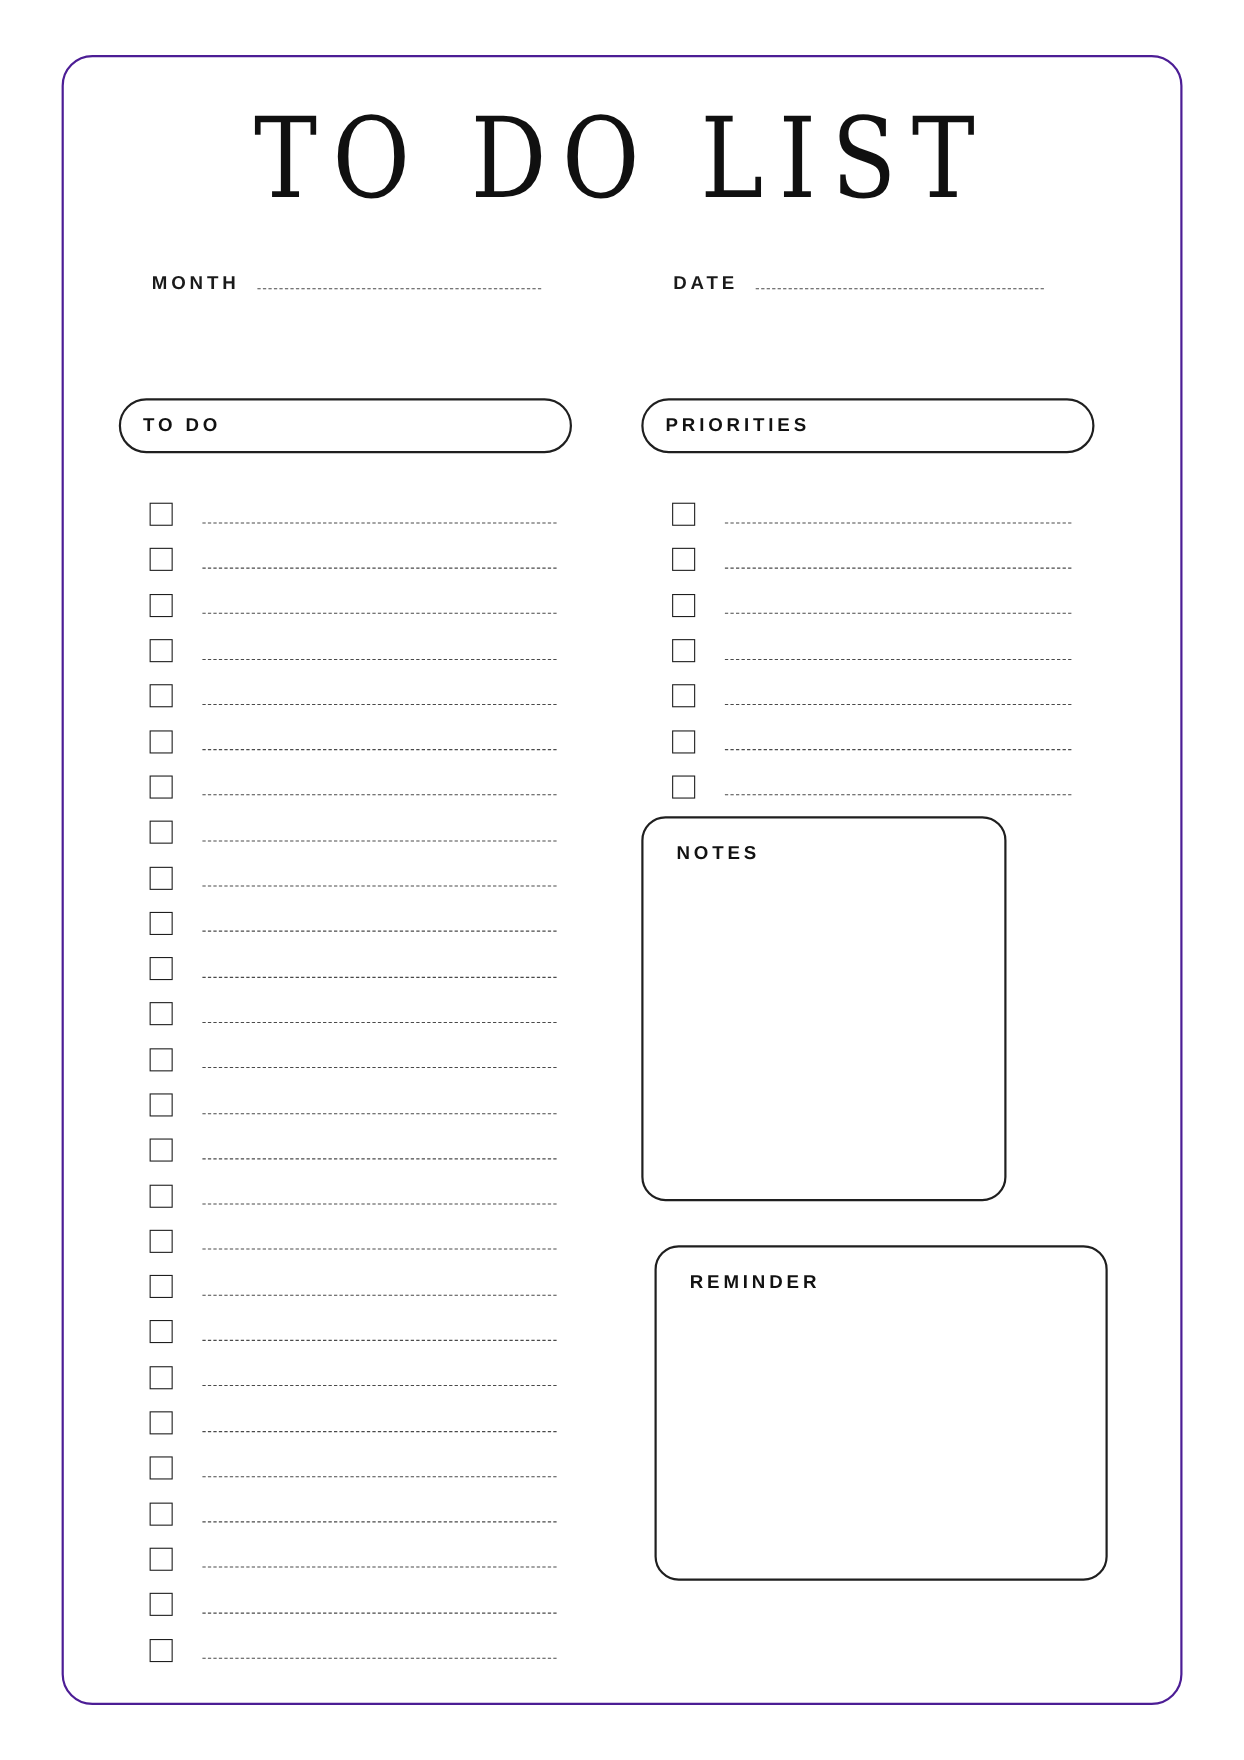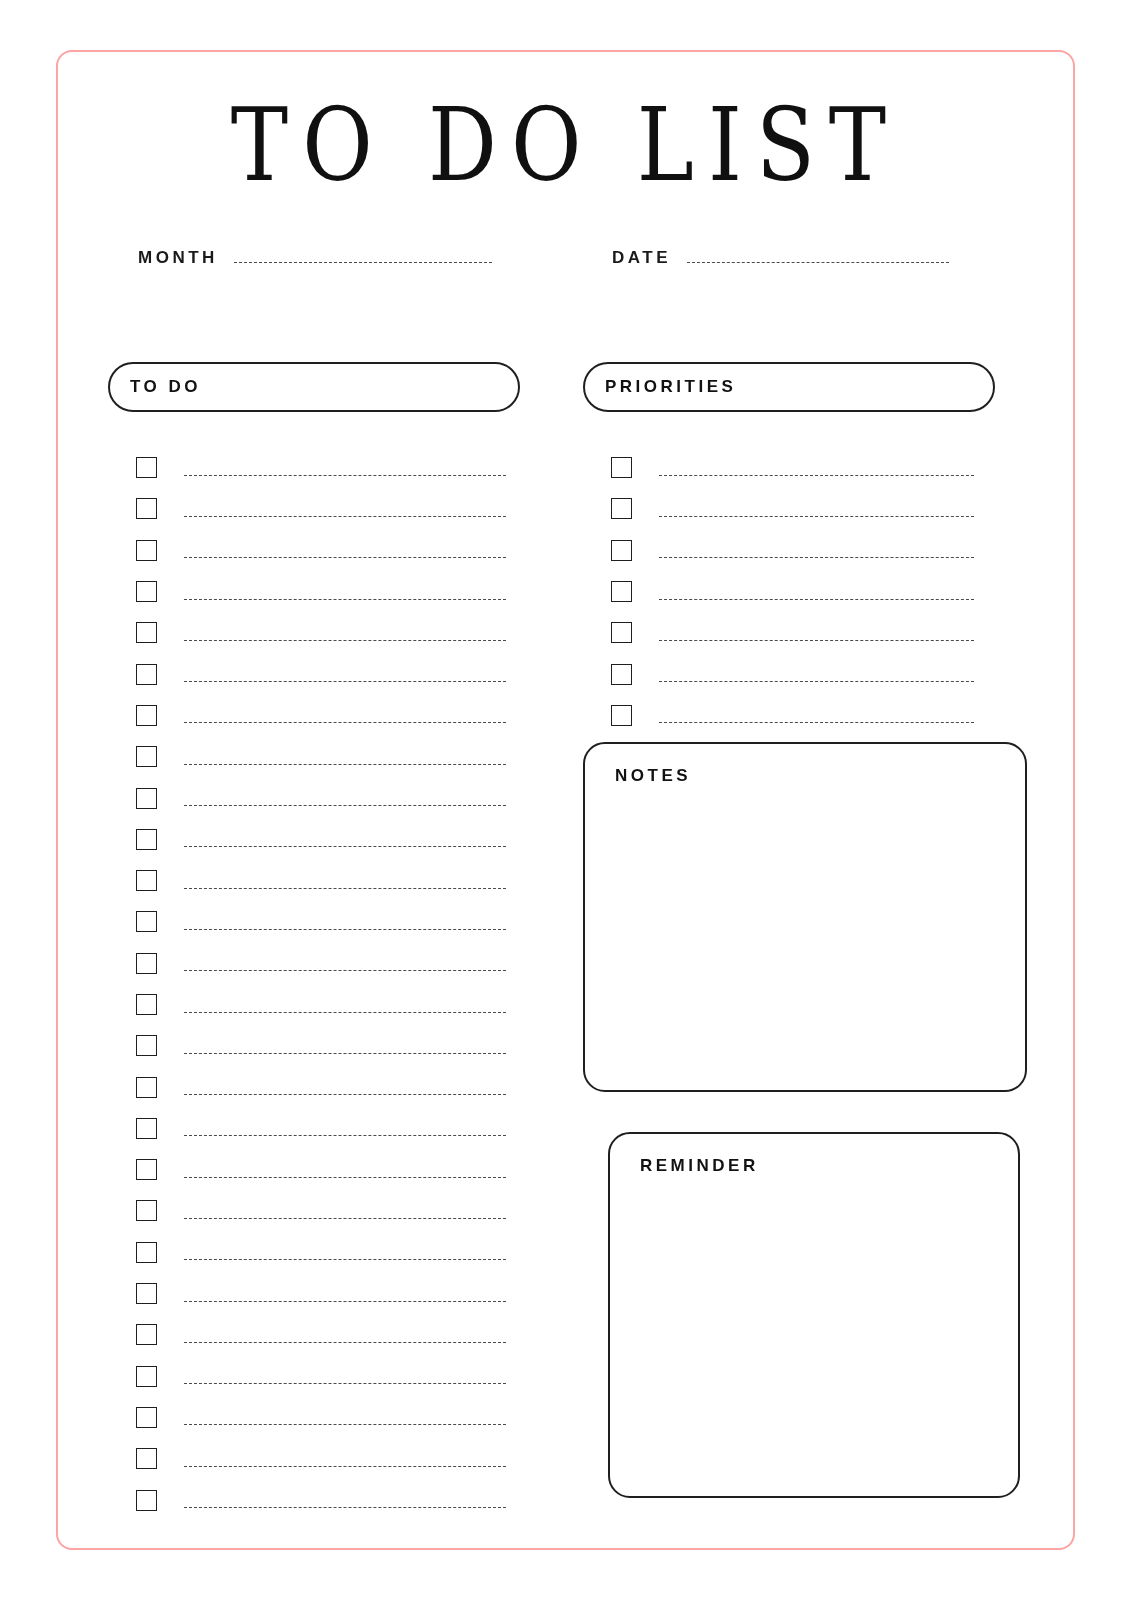--- a/index.html
+++ b/index.html
@@ -14,22 +14,22 @@
     color: #1a1a1a;
     overflow: hidden;
   }
 
   .page {
     position: absolute;
     left: 56px;
     top: 50px;
     width: 1019px;
     height: 1500px;
-    border: 2px solid #fca5a5;
-    border-radius: 16px;
+    border: 2px solid #4c1d95;
+    border-radius: 28px;
     box-sizing: border-box;
     background: #fff;
   }
 
   .title {
     position: absolute;
     left: 0;
     top: 42px;
     width: 100%;
     text-align: center;
@@ -151,28 +151,28 @@
     left: 30px;
     top: 22px;
     font-size: 17px;
     letter-spacing: 3.5px;
     font-weight: 700;
     color: #121212;
   }
   .box-notes {
     left: 525px;
     top: 690px;
-    width: 444px;
+    width: 332px;
     height: 350px;
   }
   .box-reminder {
-    left: 550px;
+    left: 537px;
     top: 1080px;
     width: 412px;
-    height: 366px;
+    height: 305px;
   }
 </style>
 </head>
 <body>
 
 <div class="page">
 
   <div class="title">TO DO LIST</div>
 
   <div class="fieldrow">

